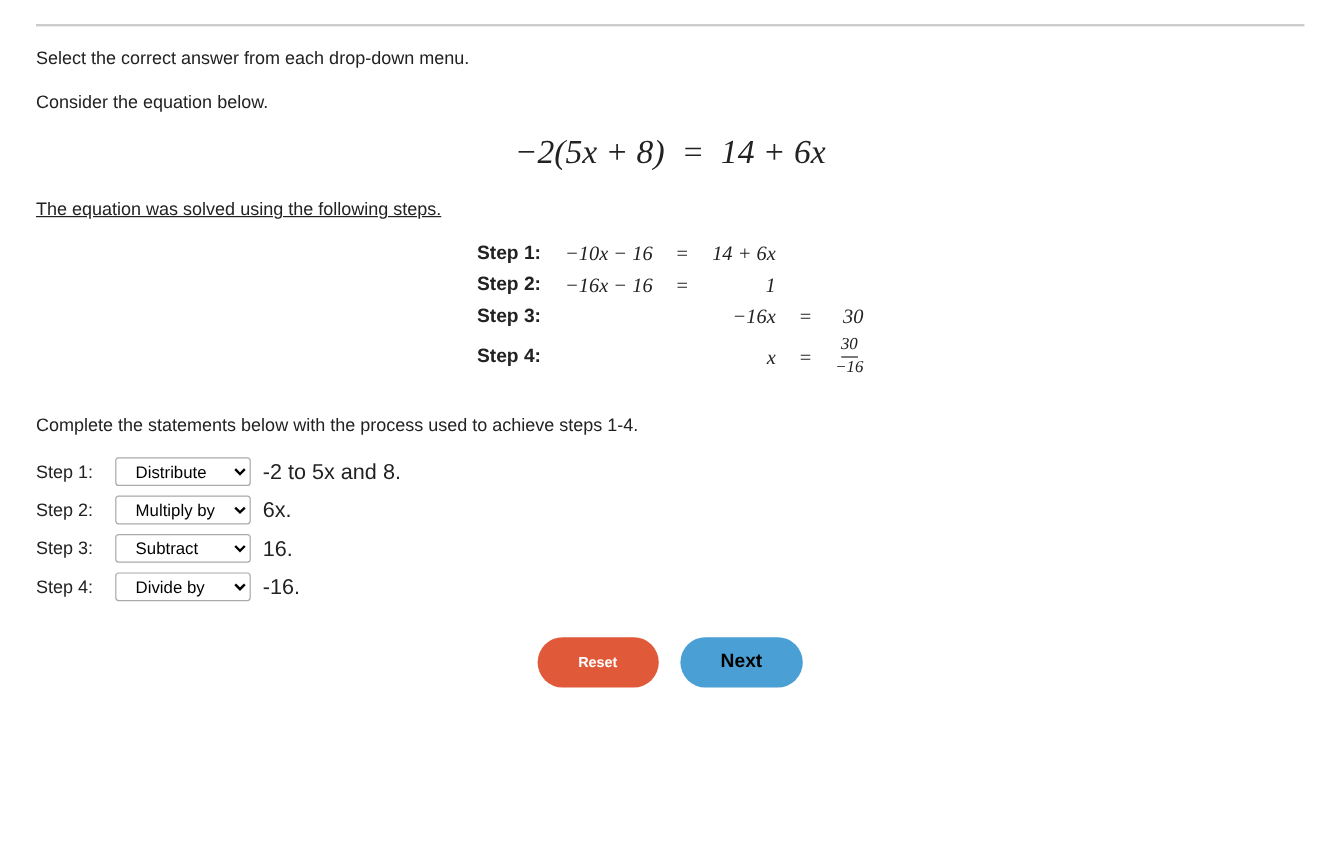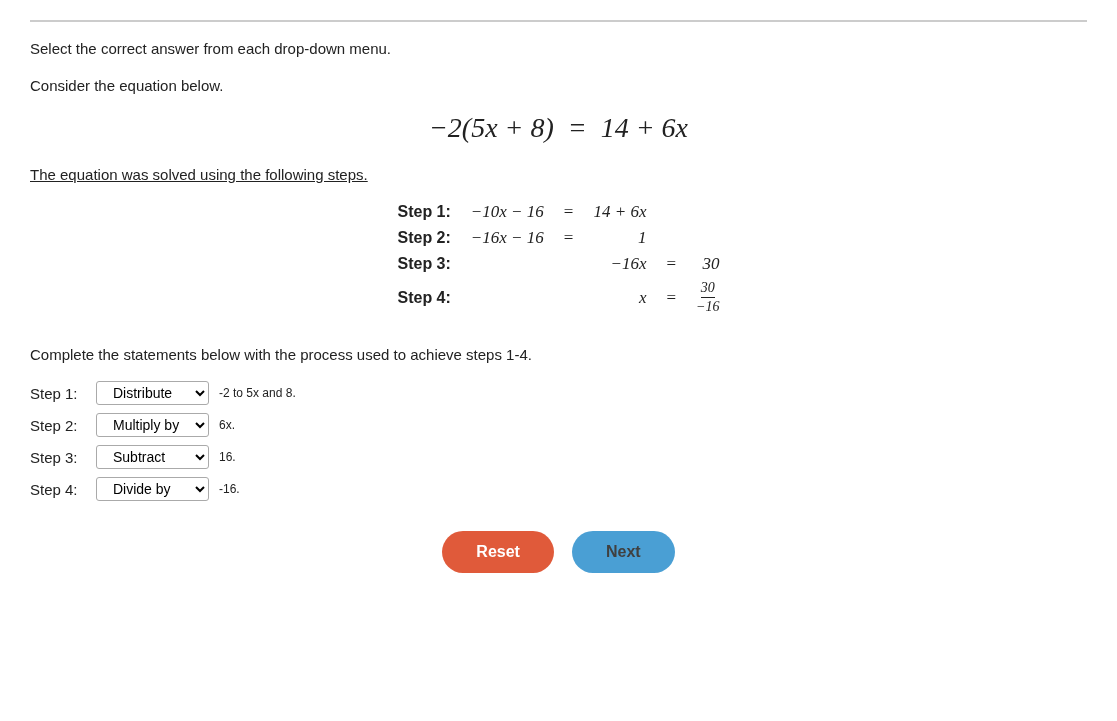--- a/index.html
+++ b/index.html
@@ -94,41 +94,41 @@
     .dropdown-row select {
       border: 1px solid #aaa;
       border-radius: 3px;
       padding: 2px 12px;
       font-size: 14px;
       background: #fff;
       cursor: pointer;
     }
     .dropdown-row .after-text {
       margin-left: 4px;
-      font-size: 12px;
+      font-size: 18px;
     }
     .button-row {
       display: flex;
       justify-content: center;
       gap: 18px;
       margin-top: 30px;
     }
     .btn-reset {
       background: #e05a3a;
       color: #fff;
       border: none;
       border-radius: 25px;
       padding: 12px 34px;
-      font-size: 16px;
+      font-size: 12px;
       font-weight: bold;
       cursor: pointer;
     }
     .btn-next {
       background: #4a9fd4;
-      color: #404040;
+      color: #000000;
       border: none;
       border-radius: 25px;
       padding: 12px 34px;
       font-size: 16px;
       font-weight: bold;
       cursor: pointer;
     }
     .top-border {
       border-top: 2px solid #ccc;
       margin-bottom: 18px;

